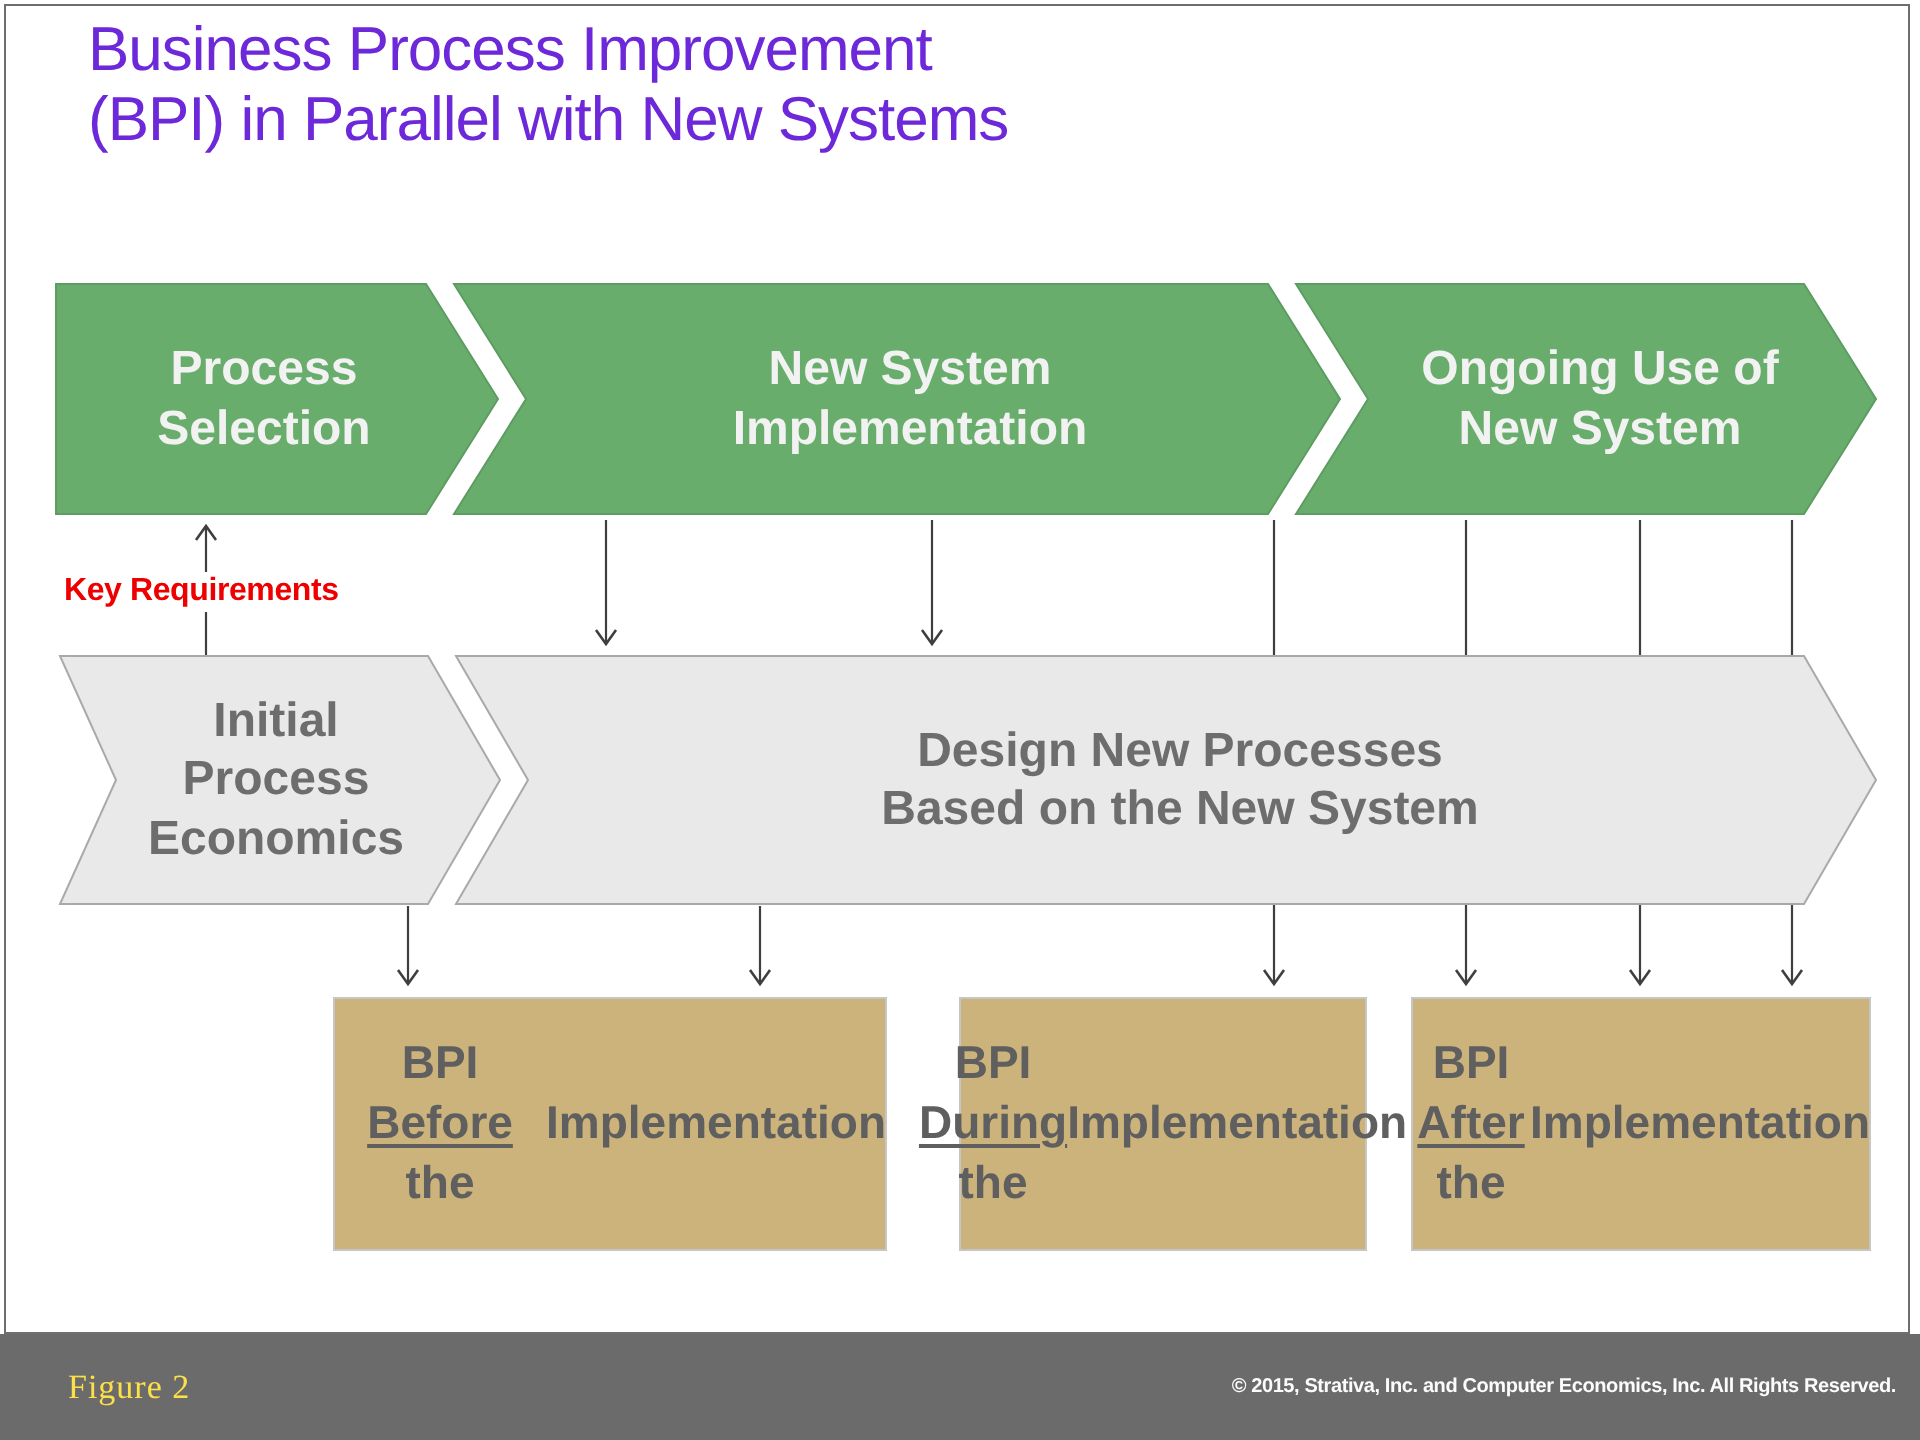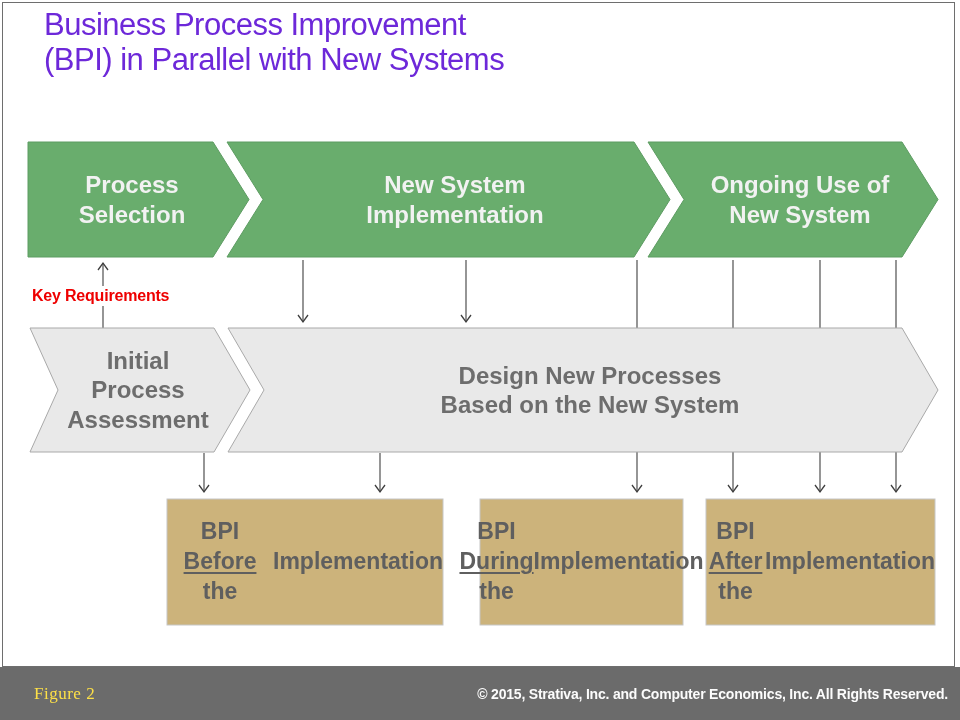--- a/index.html
+++ b/index.html
@@ -34,21 +34,21 @@
   .footer{
     position:absolute;left:0;top:667px;width:960px;height:53px;z-index:2;
     background:var(--footer-bg,#6b6b6b);display:flex;align-items:center;
     justify-content:space-between;box-sizing:border-box;padding:0 12px 0 34px;
   }
   .figure-label{
     font-family:"Liberation Serif",serif;font-size:17px;color:#fde047;
     letter-spacing:0.5px;
   }
   .copyright{
-    font-size:14px;font-weight:bold;color:#fcfcfc;letter-spacing:-0.2px;
+    font-size:10px;font-weight:bold;color:#fcfcfc;letter-spacing:-0.2px;
   }
 </style>
 </head>
 <body>
 
 <div class="slide-border"></div>
 
 <h1 class="title" style="margin:0;">Business Process Improvement
 (BPI) in Parallel with New Systems</h1>
 
@@ -93,21 +93,21 @@
 Selection</div>
 <div class="lbl green" style="left:269px;top:142px;width:372px;height:115px;">New System
 Implementation</div>
 <div class="lbl green" style="left:690px;top:142px;width:220px;height:115px;">Ongoing Use of
 New System</div>
 
 <div class="key-req">Key Requirements</div>
 
 <div class="lbl gray" style="left:58px;top:328px;width:160px;height:124px;">Initial
 Process
-Assessment</div>
+Economics</div>
 <div class="lbl gray" style="left:270px;top:328px;width:640px;height:124px;">Design New Processes
 Based on the New System</div>
 
 <div class="lbl tan" style="left:167px;top:499px;width:276px;height:126px;">
   <div><span>BPI</span> <u>Before</u> <span>the</span></div>
   <div>Implementation</div>
 </div>
 <div class="lbl tan" style="left:480px;top:499px;width:203px;height:126px;">
   <div><span>BPI</span> <u>During</u> <span>the</span></div>
   <div>Implementation</div>

